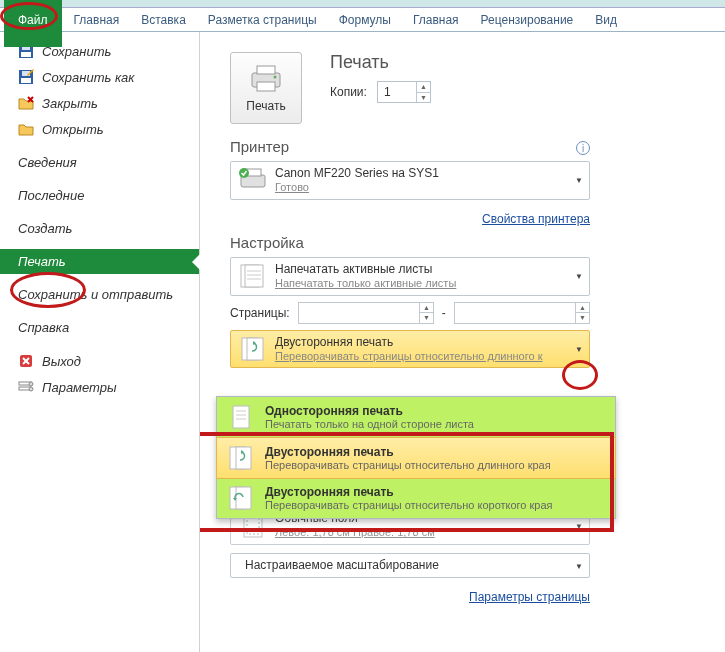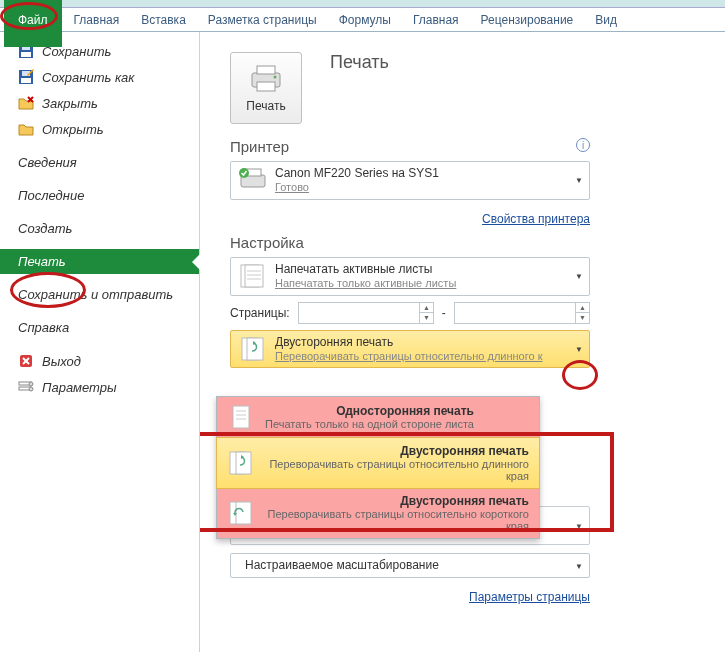--- a/index.html
+++ b/index.html
@@ -70,22 +70,22 @@
 
   .info-icon { width: 14px; height: 14px; border: 1px solid #6a8fbf; border-radius: 50%; color: #6a8fbf; font-size: 10px; display: inline-flex; align-items: center; justify-content: center; float: right; }
 
   .linklike { color: #1a4d9e; text-decoration: underline; font-size: 12px; cursor: pointer; }
   .right-align { text-align: right; width: 360px; margin-top: 12px; }
 
   .pages-row { display: flex; align-items: center; gap: 8px; width: 360px; margin: 6px 0; }
   .pages-row .fld { flex: 1; height: 22px; border: 1px solid #c0c8d0; background: #fff; position: relative; }
 
   .dropdown-panel {
-    position: absolute; width: 324px; border: 1px solid #b0b8c0; background: #fca5a5;
-    box-shadow: 0 3px 6px rgba(0,0,0,.25); z-index: 30; text-align: right;
+    position: absolute; width: 400px; border: 1px solid #b0b8c0; background: #bef264;
+    box-shadow: 0 3px 6px rgba(0,0,0,.25); z-index: 30;
   }
   .dp-item { display: flex; align-items: center; gap: 10px; padding: 6px 10px; border-bottom: 1px solid #f0f0f0; cursor: pointer; }
   .dp-item:last-child { border-bottom: none; }
   .dp-item .dp-ic { width: 28px; height: 28px; display: flex; align-items: center; justify-content: center; flex-shrink: 0; }
   .dp-item .dp-txt .t1 { font-size: 12px; font-weight: bold; color: #333; }
   .dp-item .dp-txt .t2 { font-size: 11px; color: #666; }
   .dp-item.sel { background: linear-gradient(#ffeda6,#ffdf6f); border: 1px solid #e2b84e; margin: -1px; }
 
   .red-box {
     position: absolute; border: 4px solid #c21a1a; pointer-events: none; z-index: 40;
@@ -210,25 +210,35 @@
               <rect x="4" y="10" width="28" height="14" rx="2" fill="#e0e0e0" stroke="#999"></rect>
               <rect x="9" y="3" width="18" height="8" fill="#fff" stroke="#999"></rect>
               <rect x="9" y="19" width="18" height="9" fill="#fff" stroke="#999"></rect>
               <circle cx="27" cy="14" r="1.5" fill="#6a6"></circle>
             </svg>
         </span>
         <span class="lbl">Печать</span>
       </div>
       <div class="print-title-block">
         <h2>Печать</h2>
+        <div class="copies-row">
+          <span>Копии:</span>
+          <span class="num">
+            <span>1</span>
+            <span class="spin">
+                <span>▲</span>
+                <span>▼</span>
+              </span>
+          </span>
+        </div>
       </div>
     </div>
 
     <div style="width:360px;">
-      <h3 class="section-h" style="display:flex;justify-content:space-between;align-items:flex-start;">
+      <h3 class="section-h" style="display:flex;justify-content:space-between;align-items:flex-end;">
         <span>Принтер</span>
         <span class="info-icon">i</span>
       </h3>
     </div>
 
     <div class="dd">
       <span class="dd-ic">
         <svg width="30" height="26">
             <rect x="3" y="8" width="24" height="12" rx="2" fill="#e0e0e0" stroke="#999"></rect>
             <rect x="7" y="2" width="16" height="7" fill="#fff" stroke="#999"></rect>

